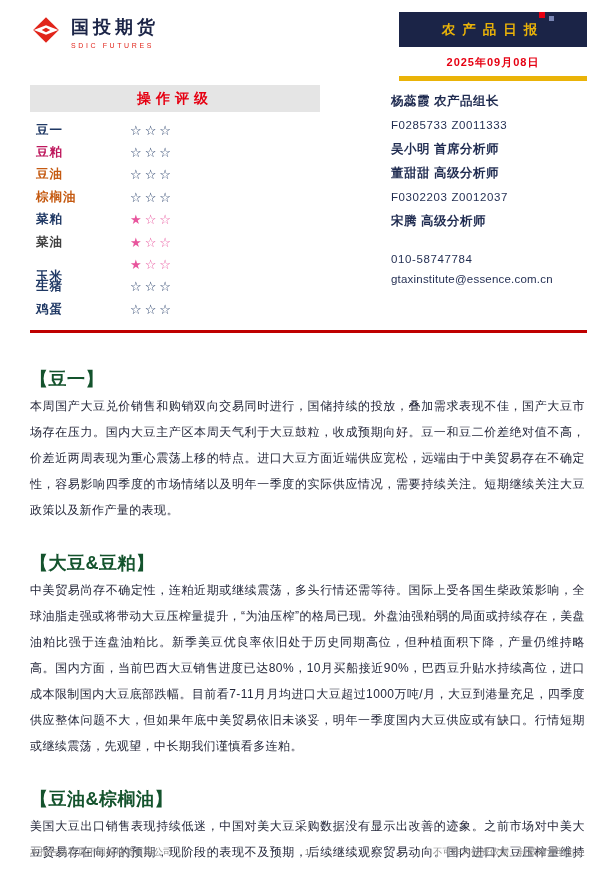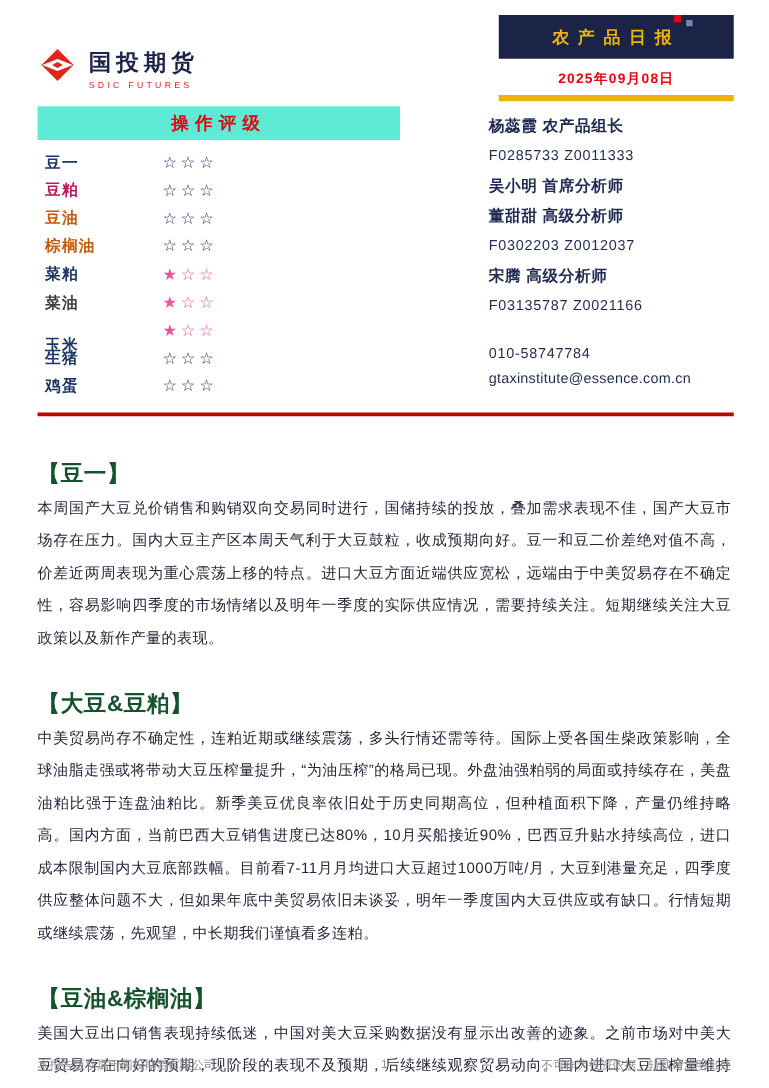--- a/index.html
+++ b/index.html
@@ -2,35 +2,35 @@
 <html><head>
 <meta charset="utf-8">
 <style>
   * { margin:0; padding:0; box-sizing:border-box; }
   html,body { background:#ffffff; }
   body { font-family:"Liberation Sans","DejaVu Sans",sans-serif; }
   .page { position:relative; width:615px; height:870px; margin:0 auto; background:#fff; overflow:hidden; }
 
   
   .top { display:flex; justify-content:space-between; align-items:flex-start; padding:12px 28px 0 30px; }
-  .logo { display:flex; align-items:center; gap:9px; margin-top:24px; }
+  .logo { display:flex; align-items:center; gap:9px; margin-top:2px; }
   .logo-text .brand-cn { font-size:18px; font-weight:bold; color:#1b2447; letter-spacing:4px; }
   .logo-text .brand-en { font-size:7px; color:#e1251b; letter-spacing:2.6px; margin-top:3px; }
   .report-head { width:188px; }
   .report-type-box { position:relative; background:#1b2447; color:#eab308; text-align:center;
                      font-size:13.5px; font-weight:bold; letter-spacing:7px; padding:9px 0 8px; }
   .deco-a { position:absolute; top:0; right:42px; width:6px; height:6px; background:#e60012; }
   .deco-b { position:absolute; top:4px; right:33px; width:5px; height:5px; background:#7a86b4; }
   .report-date { color:#e60012; text-align:center; font-size:11px; font-weight:bold;
                  padding:8px 0 6px; border-bottom:5px solid #eab308; letter-spacing:1px; }
 
   
   .mid { display:flex; justify-content:space-between; padding:4px 28px 0 30px; }
   .rating-panel { width:290px; }
-  .rating-title { background:#5eead4; color:#e60012; font-weight:bold; font-size:14px;
+  .rating-title { background:#e5e5e5; color:#e60012; font-weight:bold; font-size:14px;
                   text-align:center; letter-spacing:5px; padding:5px 0 4px; }
   .rating-rows { padding:7px 6px 0 6px; }
   .rating-row { display:flex; align-items:center; height:22.4px; }
   .commodity-name { width:94px; font-size:12.5px; font-weight:bold; letter-spacing:1px; }
   .stars { font-size:13px; letter-spacing:3px; }
 
   .analysts-col { width:196px; padding-top:4px; color:#1f2b50; }
   .analyst-name { font-size:12.5px; font-weight:bold; line-height:24px; letter-spacing:0.5px; }
   .analyst-codes { font-size:11.5px; line-height:24px; letter-spacing:0.6px; }
   .contact-phone { font-size:11.5px; line-height:20px; margin-top:16px; letter-spacing:0.6px; }
@@ -131,21 +131,20 @@
           </div>
           <div class="analyst">
             <div class="analyst-name">吴小明 首席分析师</div>
           </div>
           <div class="analyst">
             <div class="analyst-name">董甜甜 高级分析师</div>
             <div class="analyst-codes">F0302203 Z0012037</div>
           </div>
           <div class="analyst">
             <div class="analyst-name">宋腾 高级分析师</div>
-            <div class="analyst-codes">F03135787 Z0021166</div>
           </div>
         </div>
       <div class="contact-phone">010-58747784</div>
       <div class="contact-email">gtaxinstitute@essence.com.cn</div>
     </div>
   </div>
 
   <div class="red-rule"></div>
 
   <div class="report-body" id="report-sections">

